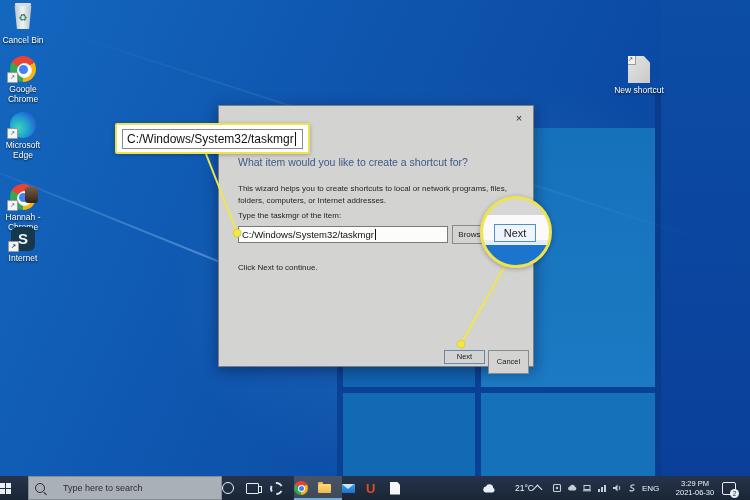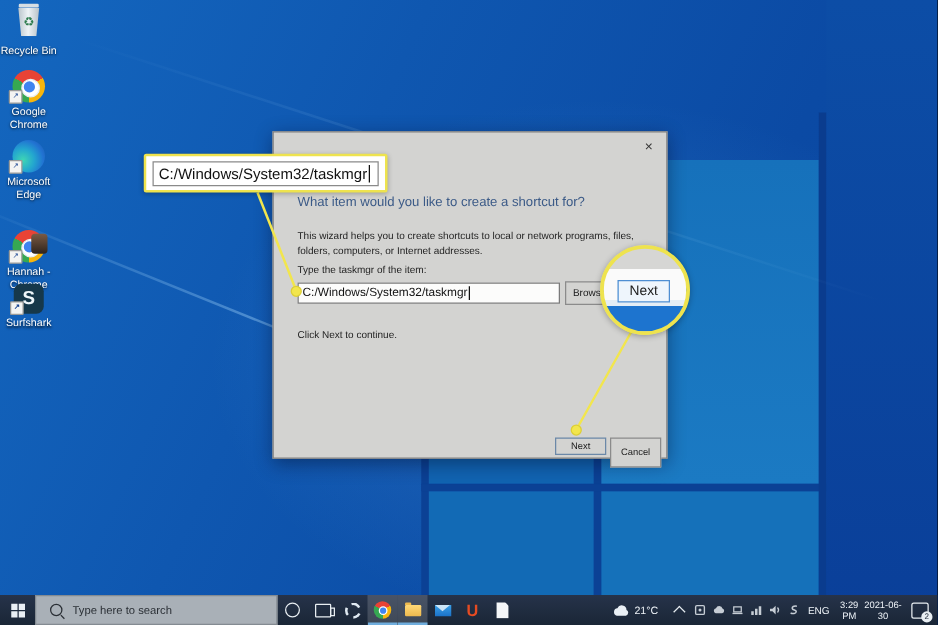--- a/index.html
+++ b/index.html
@@ -86,21 +86,21 @@
   .co-input .caret{height:14px;}
   .co-circle{position:absolute;left:480px;top:196px;width:72px;height:72px;border-radius:50%;
     border:3px solid #eee34e;box-sizing:border-box;overflow:hidden;box-shadow:0 1px 5px rgba(0,0,0,.3);
     background:linear-gradient(180deg,#d6d6d4 0 24%,#fafafa 24% 62%,#e4edf5 62% 70%,#1d74cf 70% 100%);}
   .co-next{position:absolute;left:11px;top:25px;width:42px;height:18px;background:#eef5fc;border:1px solid #4e8ed2;
     box-sizing:border-box;font-size:11px;color:#1a1a1a;text-align:center;line-height:16px;}
 
   
   .taskbar{position:absolute;left:0;top:476px;width:750px;height:24px;background:linear-gradient(180deg,#26334a,#1a2636);
     display:flex;align-items:stretch;z-index:9;}
-  .tb{display:flex;align-items:center;justify-content:center;cursor:pointer;}
+  .tb{display:flex;align-items:center;justify-content:space-between;cursor:pointer;}
   .tb-start{width:28px;}
   .winlogo{display:grid;grid-template-columns:5px 5px;grid-template-rows:5px 5px;gap:1px;}
   .winlogo i{background:#e9eff5;}
   .tb-search{width:194px;background:#a9b0b7;border:1px solid #848b92;box-sizing:border-box;
     display:flex;align-items:center;gap:6px;padding:0 6px;cursor:text;}
   .mag{position:relative;width:8px;height:8px;border:1.3px solid #2a2f35;border-radius:50%;flex:none;}
   .mag::after{content:"";position:absolute;right:-3px;bottom:-2px;width:4px;height:1.3px;background:#2a2f35;transform:rotate(45deg);}
   .tb-search input{border:0;background:transparent;outline:none;font-size:9px;color:#23282e;width:150px;
     font-family:inherit;}
   .tb-search input::placeholder{color:#2a2f35;opacity:1;}
@@ -120,21 +120,21 @@
   .mail::before{content:"";position:absolute;left:0;top:0;border-left:6.5px solid transparent;border-right:6.5px solid transparent;
     border-top:5px solid rgba(255,255,255,.75);}
   .uapp{font-size:13px;font-weight:700;color:#e54b22;}
   .doc{width:10px;height:13px;background:#f4f6f8;clip-path:polygon(0 0,70% 0,100% 25%,100% 100%,0 100%);}
   .tb-weather{width:52px;gap:4px;color:#eef3f8;font-size:8.5px;}
   .cloud{width:14px;height:9px;flex:none;}
   .chev{width:6px;height:6px;border-left:1.5px solid #e8eef2;border-top:1.5px solid #e8eef2;transform:rotate(45deg);margin-top:3px;}
   .tb-chev{width:18px;}
   .tray{width:15px;color:#c6cdd5;}
   .tb-lang{width:26px;color:#eef3f8;font-size:8px;}
-  .tb-clock{width:54px;flex-direction:row;justify-content:center;color:#eef3f8;font-size:7.5px;line-height:1.2;text-align:center;}
+  .tb-clock{width:54px;flex-direction:column;justify-content:center;color:#eef3f8;font-size:7.5px;line-height:1.2;text-align:center;}
   .tb-action{width:28px;position:relative;color:#e8eef2;}
   .ac{position:relative;width:12px;height:11px;border:1.2px solid #e8eef2;border-radius:2px;}
   .ac .num{position:absolute;right:-4px;bottom:-4px;width:9px;height:9px;border-radius:50%;background:#e8eef2;
     color:#1c2838;font-size:6.5px;line-height:9px;text-align:center;}
   .spacer{flex:1;}
 </style>
 </head>
 <body>
 
 <div class="screen">
@@ -154,21 +154,21 @@
     <div class="beam2"></div>
   </div>
 
   <div class="ditem" style="left:0;top:3px;">
     <div class="ico bin">
       <div class="lid"></div>
       <div class="bod">
           <span class="mark">♻</span>
         </div>
     </div>
-    <div class="dlabel">Recycle Bin</div>
+    <div class="dlabel">Cancel Bin</div>
   </div>
 
   <div class="ditem" style="left:0;top:112px;">
     <div class="ico edge" style="position:relative;">
       <span class="badge">↗</span>
     </div>
     <div class="dlabel">Microsoft Edge</div>
   </div>
 
   <div class="ditem" style="left:0;top:56px;">
@@ -189,23 +189,30 @@
       <span class="badge">↗</span>
     </div>
     <div class="dlabel">Hannah - Chrome</div>
   </div>
 
   <div class="ditem" style="left:0;top:227px;">
     <div class="ico shark" style="position:relative;">
       <span>S</span>
       <span class="badge">↗</span>
     </div>
-    <div class="dlabel">Surfshark</div>
-  </div>
-
+    <div class="dlabel">Internet</div>
+  </div>
+
+  <div class="ditem" style="left:610px;top:56px;width:58px;">
+    <div class="ico file" style="position:relative;">
+      <span class="file-badge">↗</span>
+      <span class="file-dot"></span>
+    </div>
+    <div class="dlabel">New shortcut</div>
+  </div>
 
   <div class="dialog">
     <div class="dlg-close">×</div>
     <div class="dlg-head">What item would you like to create a shortcut for?</div>
     <div class="dlg-desc">This wizard helps you to create shortcuts to local or network programs, files, folders, computers, or Internet addresses.</div>
     <div class="dlg-loclab">Type the taskmgr of the item:</div>
     <div class="fakeinput">
       <span>C:/Windows/System32/taskmgr</span>
         <span class="caret"></span>
     </div>

